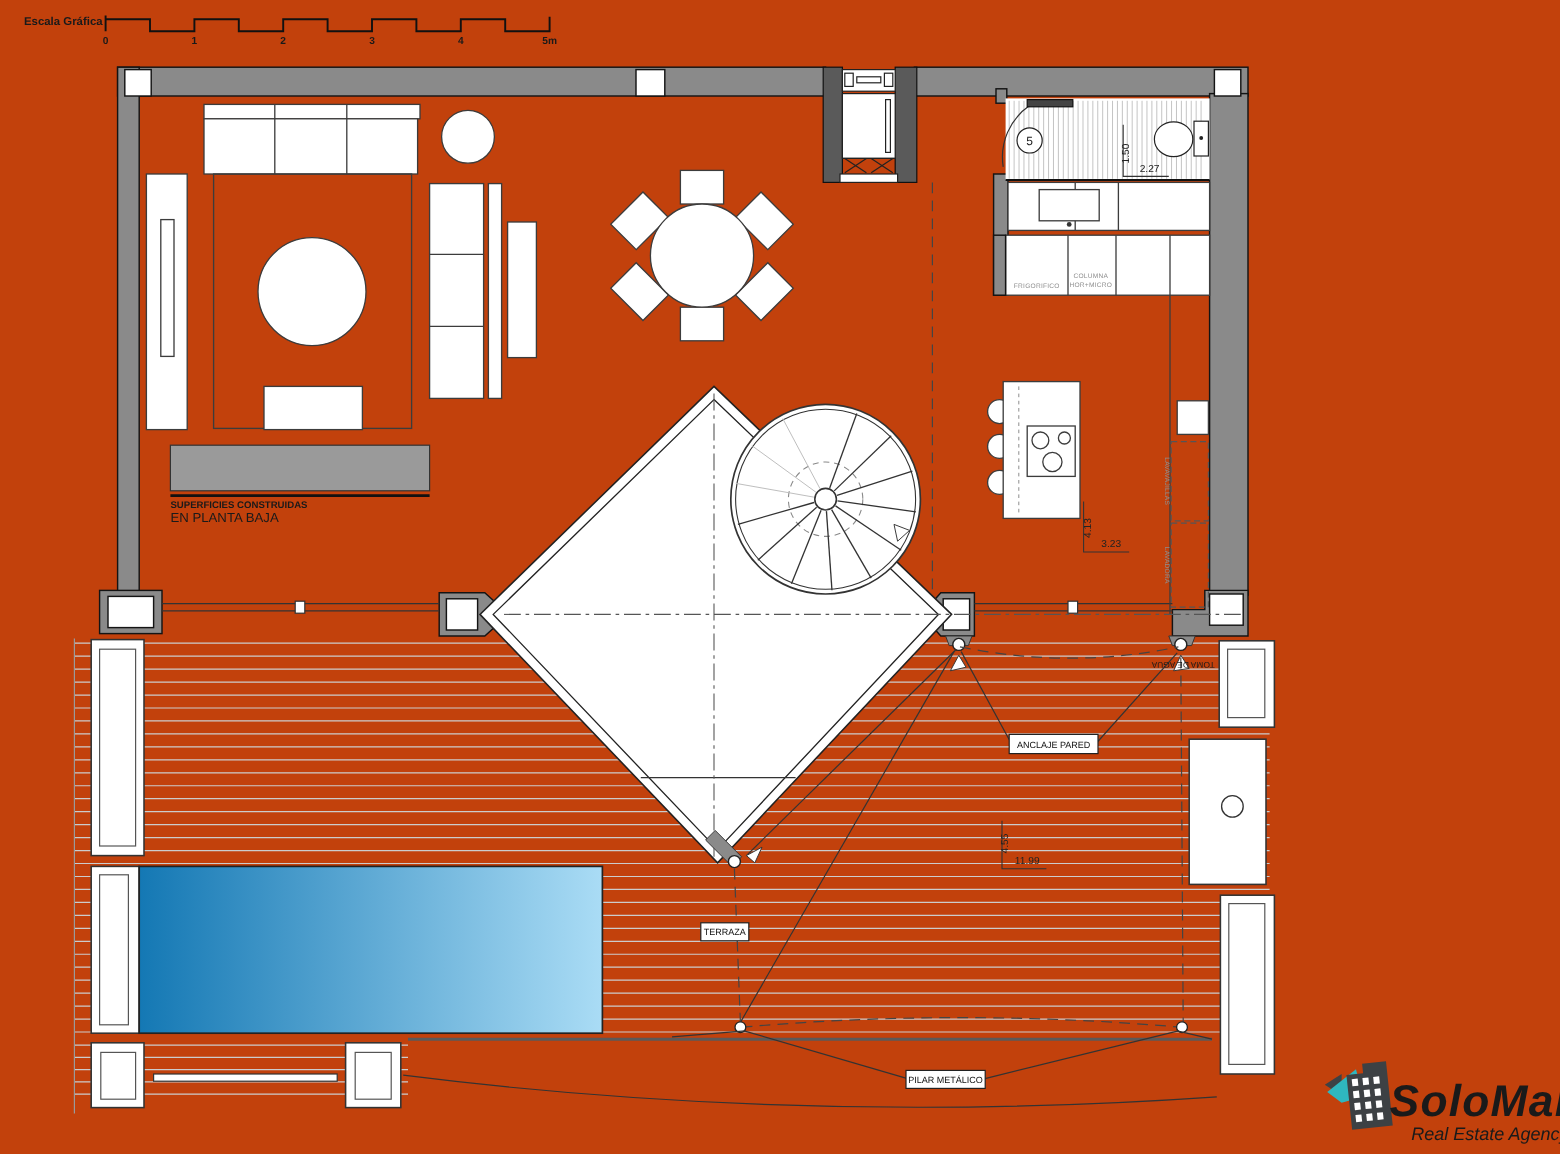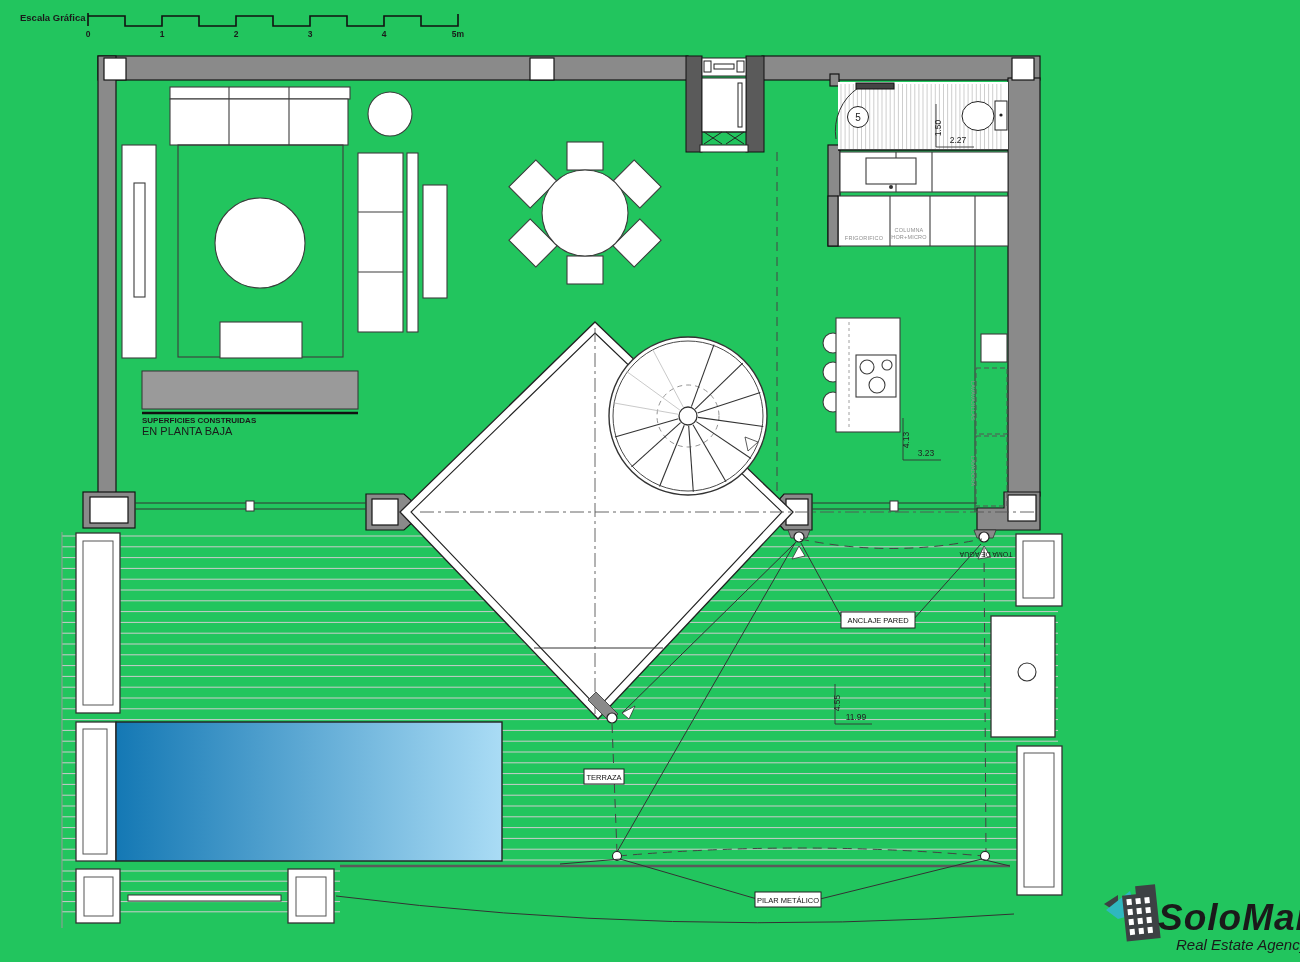--- a/index.html
+++ b/index.html
@@ -1,16 +1,16 @@
 <!DOCTYPE html>
 <html><head>
 <meta charset="utf-8">
 <style>
   html,body{margin:0;padding:0;background:#fff;}
-  #stage{position:relative;width:1300px;height:962px;background:#22c55e;overflow:hidden;}
+  #stage{position:relative;width:1300px;height:962px;background:#c2410c;overflow:hidden;}
   svg{display:block;}
   text{font-family:"Liberation Sans","DejaVu Sans",sans-serif;fill:#1a1a1a;}
   .dimtxt{font-size:8.5px;fill:#222;}
   .boxlbl{font-size:7.5px;fill:#111;}
   .tinylbl{font-size:5.5px;fill:#8f8f8f;letter-spacing:.2px;}
   .wall{fill:#8a8a8a;stroke:#141414;stroke-width:1.2;}
   .pill{fill:#fff;stroke:#141414;stroke-width:1.2;}
   .furn{fill:#fff;stroke:#3c3c3c;stroke-width:1.1;}
   .furnl{fill:none;stroke:#3c3c3c;stroke-width:1.1;}
   .lblbox{fill:#fff;stroke:#222;stroke-width:1;}

